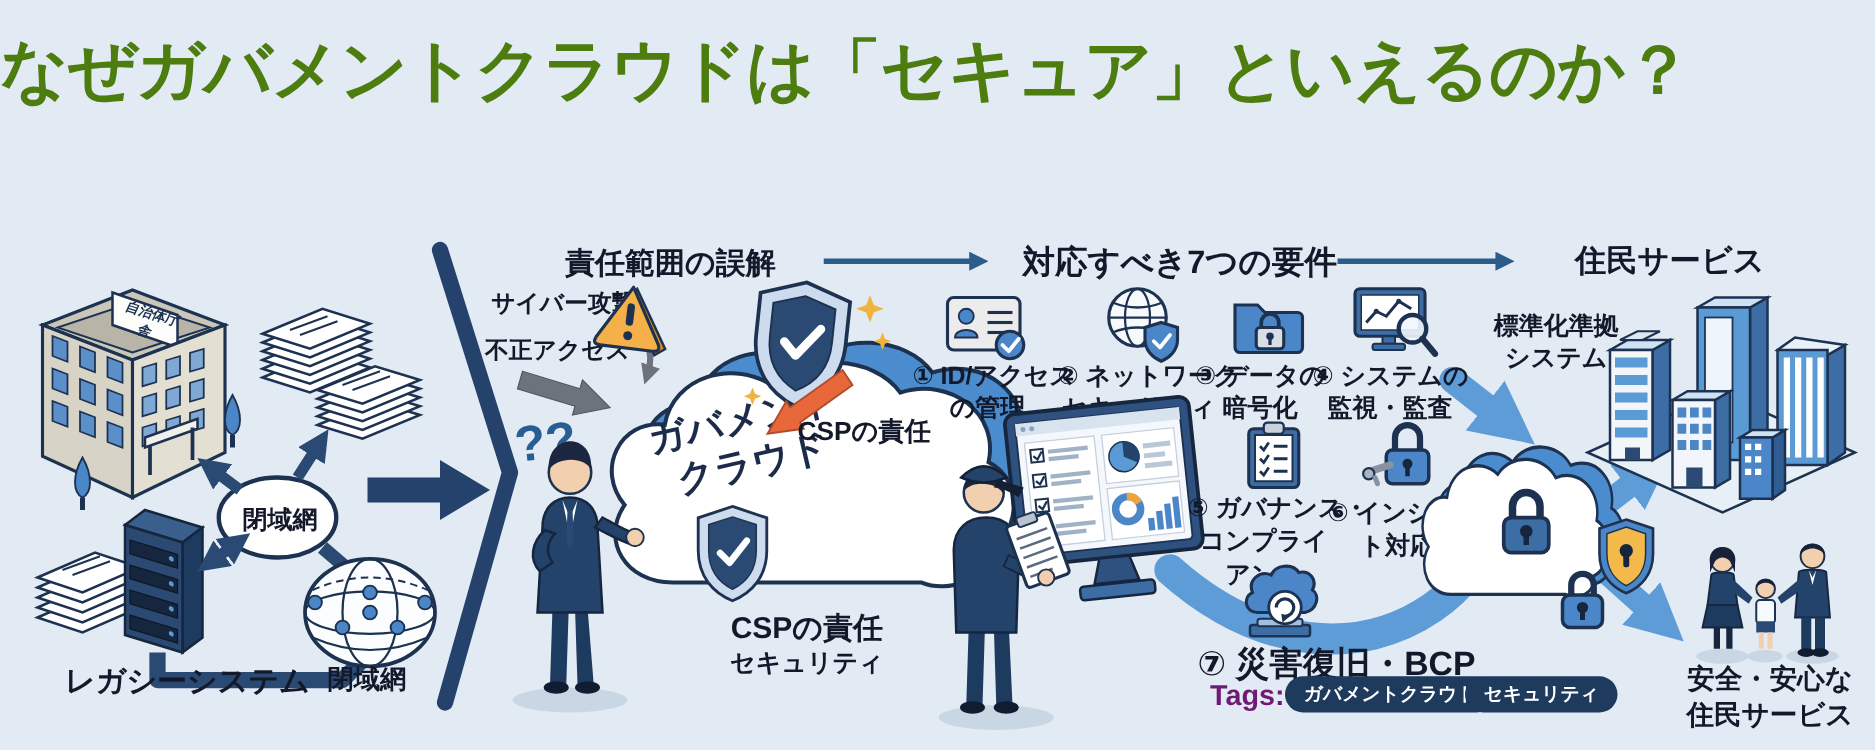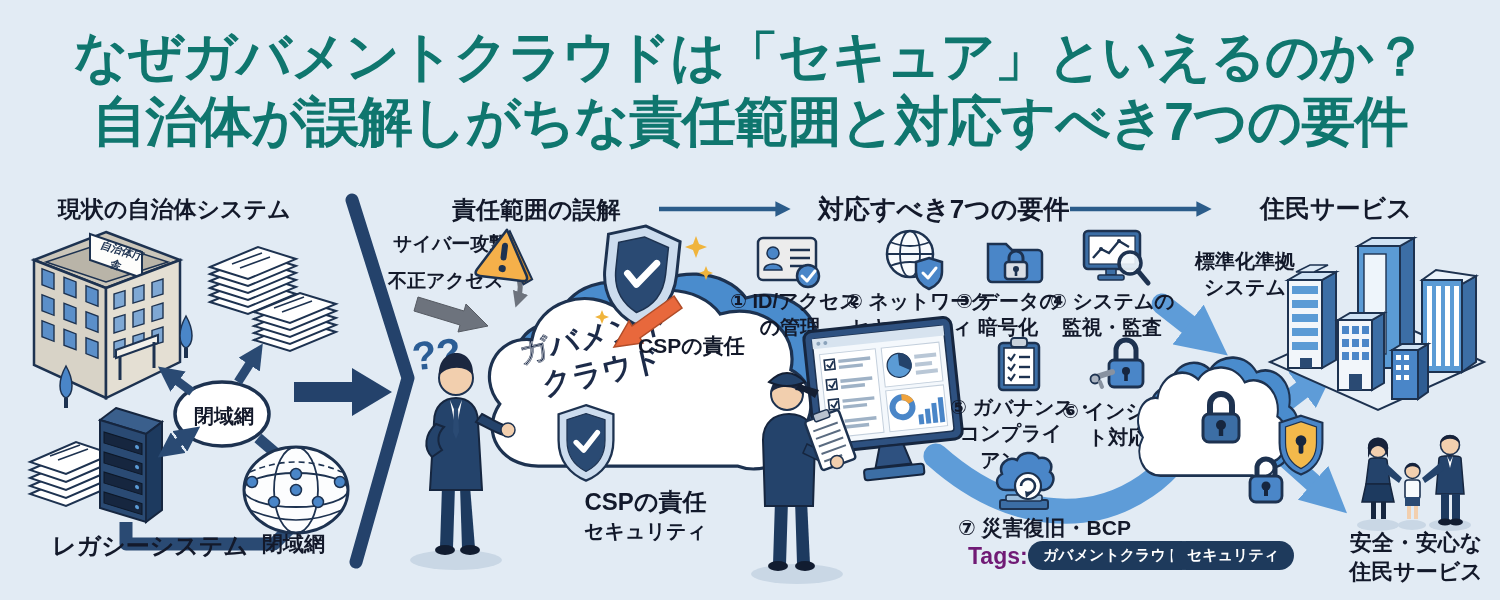--- a/index.html
+++ b/index.html
@@ -1,19 +1,19 @@
 <!DOCTYPE html>
 <html><head>
 <meta charset="utf-8">
 <style>
   html,body{margin:0;padding:0;}
   body{font-family:"Liberation Sans","DejaVu Sans",sans-serif;}
   #canvas{position:relative;width:1500px;height:600px;background:#e2ebf4;overflow:hidden;}
   .abs{position:absolute;}
-  .ttl{font-weight:bold;color:#0f766e;letter-spacing:-1px;text-align:center;width:1500px;line-height:1.2;}
+  .ttl{font-weight:bold;color:#4d7c0f;letter-spacing:-1px;width:1500px;line-height:1.2;}
   .sech{font-weight:bold;color:#13192a;white-space:nowrap;}
   .lbl{font-weight:bold;color:#13192a;line-height:1.32;white-space:nowrap;}
   .ctr{text-align:center;}
   .pill{background:#1e3a5c;color:#fff;font-weight:bold;font-size:15px;padding:5px 15px;border-radius:15px;white-space:nowrap;}
   svg{display:block;overflow:visible;}
 </style>
 </head>
 <body>
 
 <div id="canvas">
@@ -30,24 +30,22 @@
           <path d="M0,0 L10,5 L0,10 z" fill="#2b5c8a"></path>
         </marker>
     <marker id="mgray" viewBox="0 0 10 10" refX="5" refY="5" markerWidth="3.2" markerHeight="3.2" orient="auto-start-reverse">
           <path d="M0,0 L10,5 L0,10 z" fill="#6d737d"></path>
         </marker>
   </defs>
 </svg>
 
 <div class="abs ttl" style="top:24px;left:0;font-size:54px;">
   <div>なぜガバメントクラウドは「セキュア」といえるのか？</div>
-  <div>自治体が誤解しがちな責任範囲と対応すべき7つの要件</div>
-</div>
-
-<div class="abs sech" style="left:58px;top:194px;font-size:23px;">現状の自治体システム</div>
+</div>
+
 <div class="abs sech" style="left:452px;top:194px;font-size:24px;">責任範囲の誤解</div>
 <svg class="abs" style="left:655px;top:201px;" width="150" height="16">
       <line x1="4" y1="8" x2="128" y2="8" stroke="#2b5c8a" stroke-width="4.5" marker-end="url(#msteel)"></line>
     </svg>
 <div class="abs sech" style="left:818px;top:192px;font-size:26px;">対応すべき7つの要件</div>
 <svg class="abs" style="left:1066px;top:201px;" width="160" height="16">
       <line x1="4" y1="8" x2="138" y2="8" stroke="#2b5c8a" stroke-width="4.5" marker-end="url(#msteel)"></line>
     </svg>
 <div class="abs sech" style="left:1260px;top:192px;font-size:25px;">住民サービス</div>
 
@@ -440,21 +438,21 @@
 </div>
 
 <svg class="abs" style="left:992px;top:450px;" width="64" height="62">
   <rect x="8" y="50" width="48" height="9" rx="2" fill="#3c6ea5" stroke="#1d3250" stroke-width="2"></rect>
   <rect x="14" y="45" width="36" height="6" rx="2" fill="#9fc0de" stroke="#1d3250" stroke-width="1.6"></rect>
   <path d="M 14 40 C 4 40 2 28 10 24 C 6 14 16 6 25 10 C 28 2 42 0 47 8 C 56 6 62 14 58 22 C 64 26 62 38 52 40 Z" fill="#4a86c8" stroke="#1d3250" stroke-width="2.5"></path>
   <circle cx="36" cy="36" r="13" fill="#ffffff" stroke="#1d3250" stroke-width="2.2"></circle>
   <path d="M 29 36 A 7 7 0 1 1 36 43" fill="none" stroke="#1d3250" stroke-width="2.6"></path>
   <polygon points="33,41 40,43 34,48" fill="#1d3250"></polygon>
 </svg>
-<div class="abs lbl" style="left:958px;top:514px;font-size:21px;">⑦ 災害復旧・BCP</div>
+<div class="abs lbl" style="left:958px;top:514px;font-size:27px;">⑦ 災害復旧・BCP</div>
 
 <div class="abs" style="left:968px;top:543px;font-size:23px;font-weight:bold;color:#701a75;">Tags:</div>
 <div class="abs pill" style="left:1028px;top:541px;">ガバメントクラウド</div>
 <div class="abs pill" style="left:1172px;top:541px;">セキュリティ</div>
 
 <svg class="abs" style="left:1266px;top:218px;" width="220" height="200">
   <polygon points="110,96 218,144 112,192 4,144" fill="#e7eff7" stroke="#1d3250" stroke-width="2"></polygon>
 
   <g>
     <polygon points="56,62 70,54 70,142 56,150" fill="#3c6ea5" stroke="#1d3250" stroke-width="2"></polygon>

